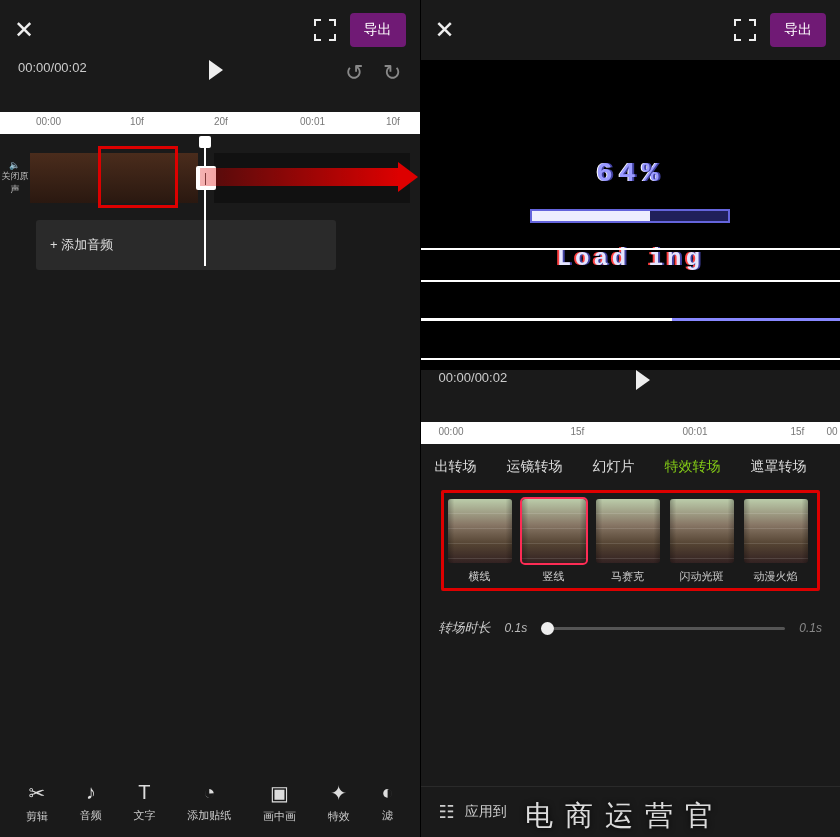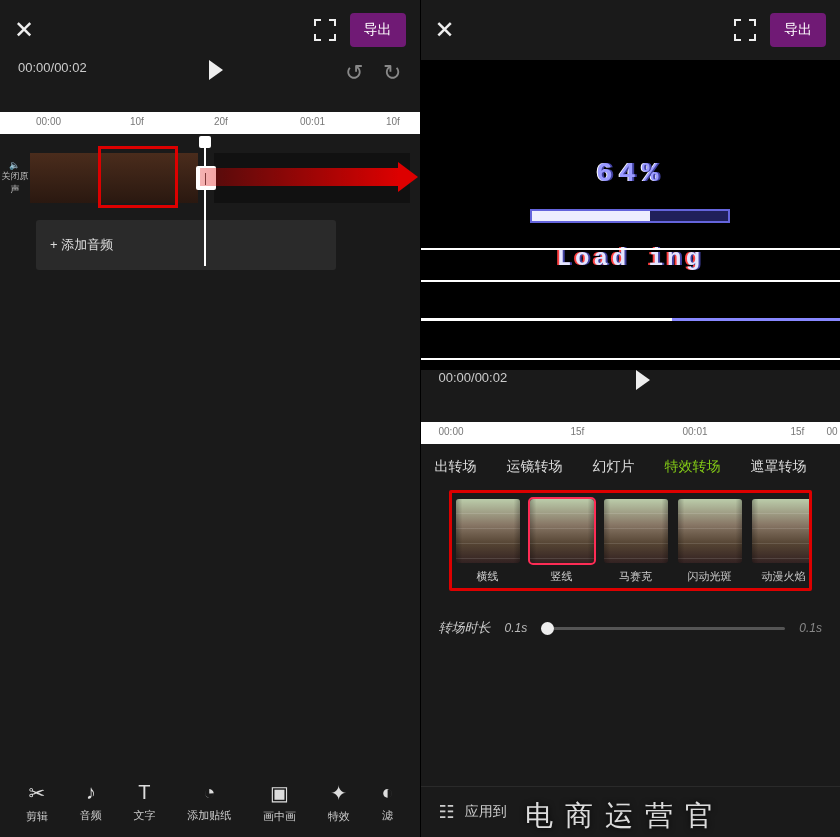--- a/index.html
+++ b/index.html
@@ -194,21 +194,21 @@
 .bb-icon { font-size: 20px; color: #ddd; }
 
 .tabrow {
   display: flex; gap: 30px; padding: 14px 14px 10px;
   font-size: 14px; color: #ddd;
 }
 .tabrow .tab { cursor: pointer; white-space: nowrap; }
 .tabrow .tab.active { color: #84cc16; }
 
 .effect-grid-wrap {
-  padding: 4px 28px 6px;
+  padding: 4px 20px 6px;
 }
 .effect-grid {
   display: flex; gap: 10px; overflow: hidden;
   border: 3px solid #d00; padding: 6px 4px 4px; border-radius: 2px;
 }
 .effect-item {
   display: flex; flex-direction: column; align-items: center;
   gap: 6px; cursor: pointer;
 }
 .thumb {

